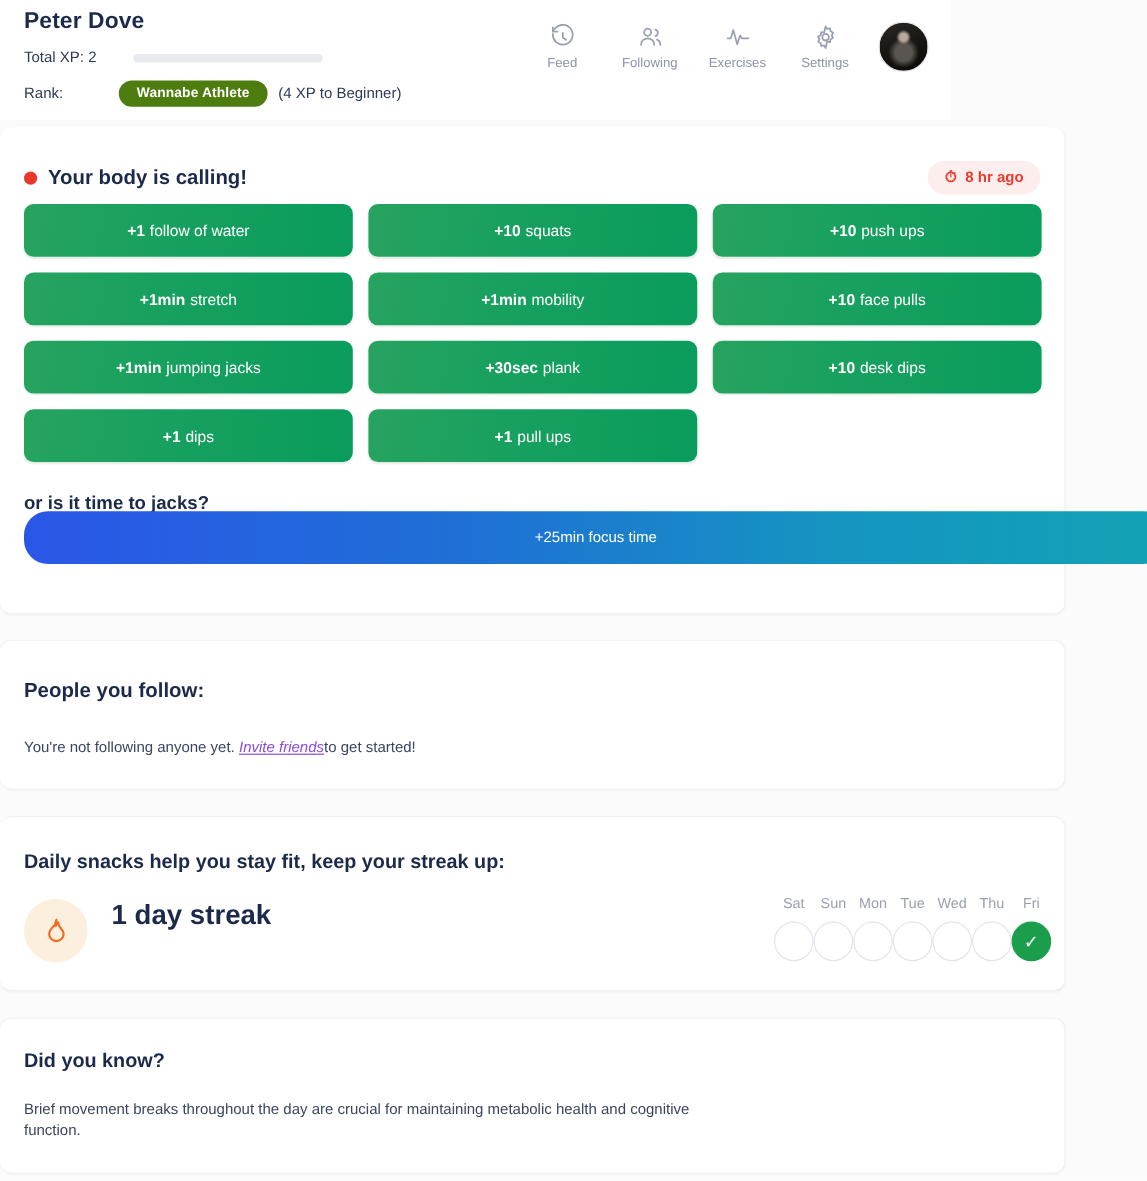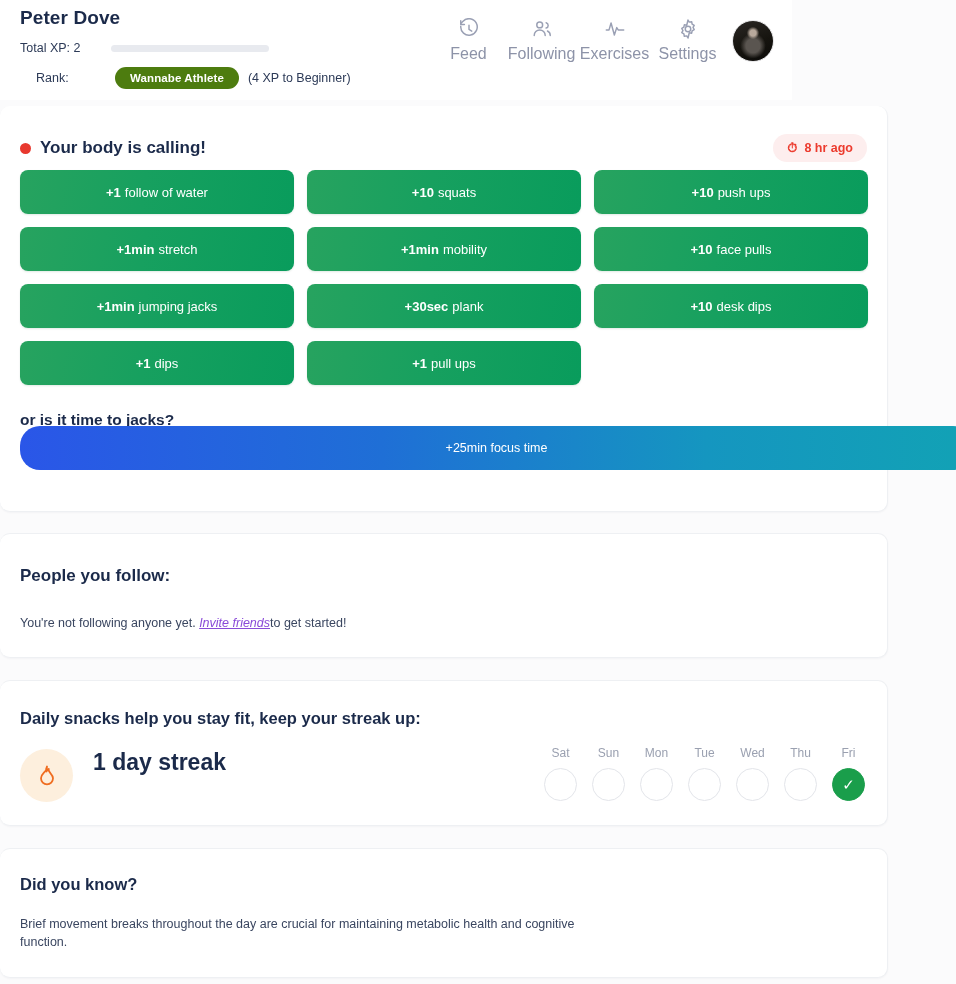--- a/index.html
+++ b/index.html
@@ -29,35 +29,35 @@
   .xp-label { font-size: 12.5px; color: #2c3a57; }
   .xp-track {
     width: 158px; height: 7px; border-radius: 6px; background: #e8eaef;
     overflow: hidden; margin-left: 21px;
   }
   .xp-fill { height: 100%; width: 2%; background: #4b7cf3; border-radius: 6px; }
   .rank-row {
     position: absolute; left: 20px; top: 67px;
     display: flex; align-items: center;
   }
-  .rank-label { font-size: 12.5px; color: #2c3a57; width: 79px; margin-left: 16px; }
+  .rank-label { font-size: 12.5px; color: #2c3a57; width: 79px; }
   .rank-badge {
     background: #4d7c0f; color: #fff; font-size: 11.5px; font-weight: 700;
     padding: 5px 15px; border-radius: 20px; letter-spacing: .1px;
     white-space: nowrap;
   }
   .rank-next { font-size: 12.5px; color: #2c3a57; margin-left: 9px; white-space: nowrap; }
 
   .nav { position: absolute; right: 18px; top: 18px; display: flex; align-items: center; gap: 0; }
   .nav-item {
     width: 73px; display: flex; flex-direction: column; align-items: center;
     gap: 5px; cursor: pointer;
   }
   .nav-item svg { display: block; }
-  .nav-label { font-size: 16px; color: #8d93a8; }
+  .nav-label { font-size: 11px; color: #8d93a8; }
   .avatar {
     width: 42px; height: 42px; border-radius: 50%; margin-left: 8px;
     background:
       radial-gradient(circle at 50% 30%, #b8a99c 0 9%, rgba(184,169,156,0) 18%),
       radial-gradient(circle at 50% 62%, #5a5550 0 22%, rgba(90,85,80,0) 40%),
       linear-gradient(160deg, #2a2724 0%, #16140f 55%, #0b0a08 100%);
     cursor: pointer; border: 1px solid #e6e6e8; overflow: hidden;
   }
 
   
@@ -133,21 +133,21 @@
   }
   .streak-left {
     position: absolute; left: 20px; top: 68px; display: flex; gap: 20px;
   }
   .flame-circle {
     width: 53px; height: 53px; border-radius: 50%; background: #fdefdd;
     display: flex; align-items: center; justify-content: center;
   }
   .streak-count { font-size: 23px; font-weight: 700; color: #1b2a4a; }
   .days {
-    position: absolute; right: 22px; top: 65px; display: flex; gap: 15px;
+    position: absolute; right: 11px; top: 65px; display: flex; 
   }
   .day { width: 33px; display: flex; flex-direction: column; align-items: center; gap: 8px; }
   .day-label { font-size: 12px; color: #9aa0b0; }
   .day-circle {
     width: 33px; height: 33px; border-radius: 50%;
     border: 1px solid #e3e5ea; background: #fff;
     display: flex; align-items: center; justify-content: center;
     font-size: 14px; color: transparent;
   }
   .day-circle.done {

